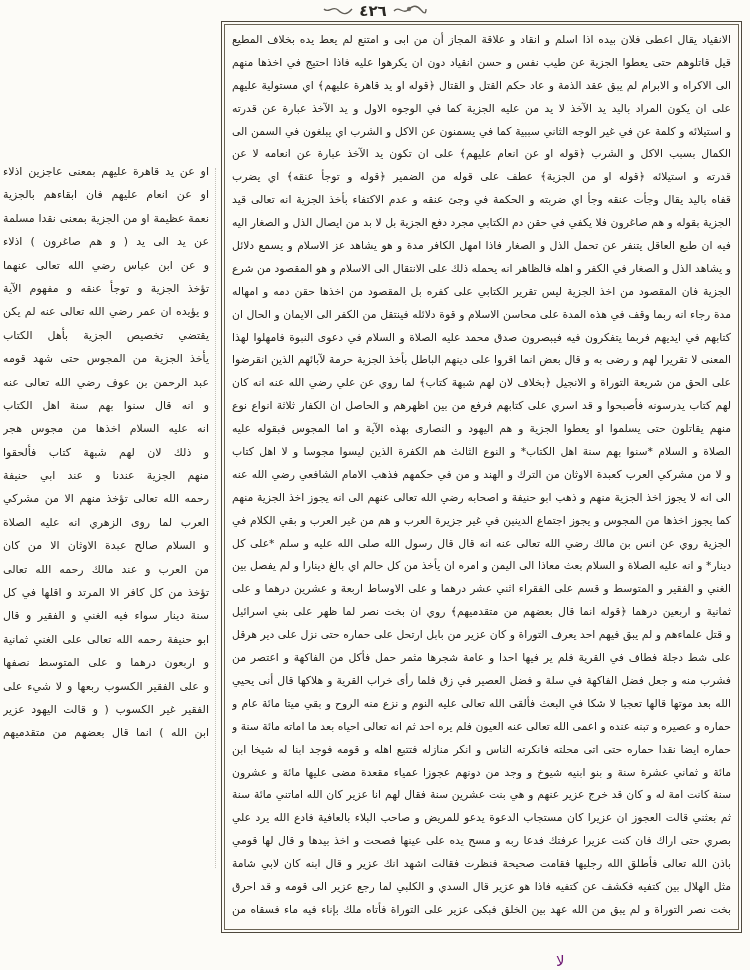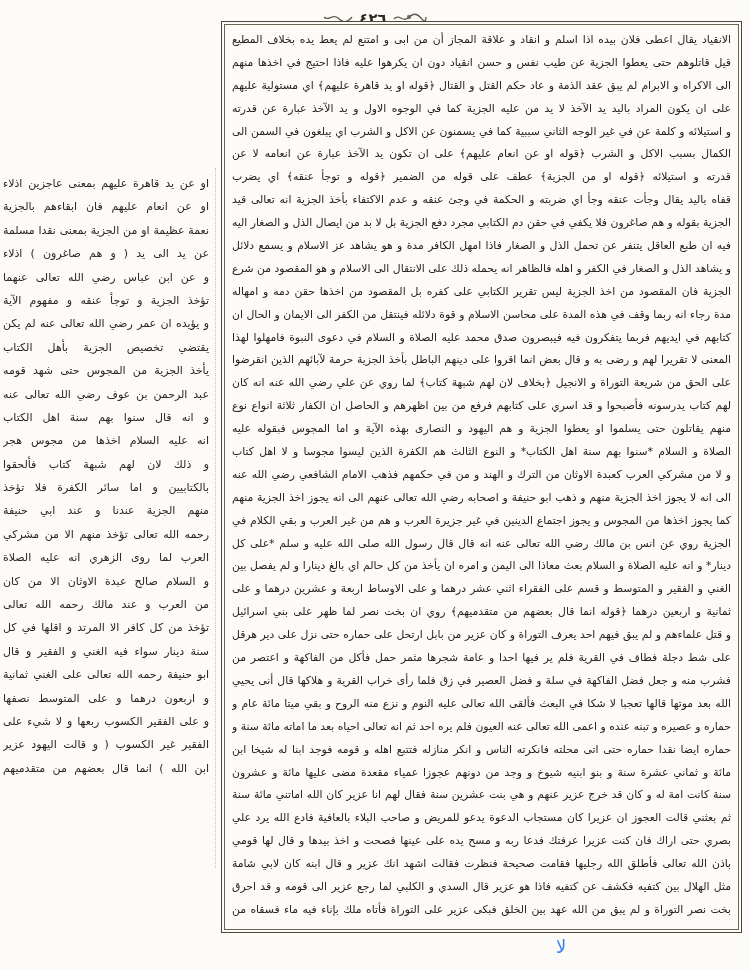--- a/index.html
+++ b/index.html
@@ -4,21 +4,21 @@
 <style>
   html,body{margin:0;padding:0;}
   body{
     width:750px;height:970px;position:relative;overflow:hidden;
     background:#fcfbf7;
     font-family:"DejaVu Sans",sans-serif;
     color:#23211c;
   }
   
   .page-header{
-    position:absolute;top:8px;left:0;width:750px;height:22px;
+    position:absolute;top:0;left:0;width:750px;height:22px;
     display:flex;align-items:center;justify-content:center;gap:6px;
     direction:rtl;
   }
   .page-number{font-size:15px;font-weight:bold;letter-spacing:1px;color:#2a2823;}
   .flourish{opacity:.8;}
   
   .frame{
     position:absolute;left:221px;top:21px;width:521px;height:912px;
     border:1.4px solid #4d473c;background:#fcfbf7;box-sizing:border-box;
   }
@@ -27,39 +27,39 @@
     padding:4px 7px 0 7px;overflow:hidden;
   }
   .main-text{direction:rtl;}
   .main-text .tline{
     font-size:10.8px;line-height:22.9px;height:22.9px;overflow:hidden;
     text-align:justify;text-align-last:justify;white-space:normal;
     color:#26231d;
   }
   
   .margin-column{
-    position:absolute;left:3px;top:160px;width:206px;direction:rtl;margin-top:12px;
+    position:absolute;left:3px;top:160px;width:206px;direction:rtl;
   }
   .margin-column .mline{
     font-size:11px;line-height:23.4px;height:23.4px;overflow:hidden;
     text-align:justify;text-align-last:justify;color:#2a2720;
   }
   
   .gutter-rule{
     position:absolute;left:215px;top:168px;height:700px;width:0;
     border-left:1px dotted rgba(90,82,68,.35);
   }
   
   .page-footer{position:absolute;left:0;top:936px;width:750px;height:30px;}
   .quire-number{
     position:absolute;left:452px;top:2px;font-size:14px;font-weight:bold;
     color:#2a2823;direction:rtl;margin-top:40px;
   }
   .catchword{
-    position:absolute;left:556px;top:0;font-size:18px;color:#3b82f6;direction:rtl;
+    position:absolute;left:556px;top:16px;font-size:15px;color:#701a75;direction:rtl;
   }
 </style>
 </head>
 <body>
 
 <div class="page-header">
   <span class="flourish">
     <svg width="34" height="14" viewBox="0 0 34 14">
       <path d="M1 8 C6 2, 10 12, 15 7 S24 2, 28 7 S33 10, 33 6" fill="none" stroke="#3a362e" stroke-width="1.3"></path>
       <circle cx="16" cy="6" r="2.2" fill="#3a362e" opacity=".8"></circle>
@@ -80,21 +80,20 @@
     <div class="mline">عن يد الى يد ( و هم صاغرون ) اذلاء</div>
     <div class="mline">و عن ابن عباس رضي الله تعالى عنهما</div>
     <div class="mline">تؤخذ الجزية و توجأ عنقه و مفهوم الآية</div>
     <div class="mline">و يؤيده ان عمر رضي الله تعالى عنه لم يكن</div>
     <div class="mline">يقتضي تخصيص الجزية بأهل الكتاب</div>
     <div class="mline">يأخذ الجزية من المجوس حتى شهد قومه</div>
     <div class="mline">عبد الرحمن بن عوف رضي الله تعالى عنه</div>
     <div class="mline">و انه قال سنوا بهم سنة اهل الكتاب</div>
     <div class="mline">انه عليه السلام اخذها من مجوس هجر</div>
     <div class="mline">و ذلك لان لهم شبهة كتاب فألحقوا</div>
-    <div class="mline">بالكتابيين و اما سائر الكفرة فلا تؤخذ</div>
     <div class="mline">منهم الجزية عندنا و عند ابي حنيفة</div>
     <div class="mline">رحمه الله تعالى تؤخذ منهم الا من مشركي</div>
     <div class="mline">العرب لما روى الزهري انه عليه الصلاة</div>
     <div class="mline">و السلام صالح عبدة الاوثان الا من كان</div>
     <div class="mline">من العرب و عند مالك رحمه الله تعالى</div>
     <div class="mline">تؤخذ من كل كافر الا المرتد و اقلها في كل</div>
     <div class="mline">سنة دينار سواء فيه الغني و الفقير و قال</div>
     <div class="mline">ابو حنيفة رحمه الله تعالى على الغني ثمانية</div>
     <div class="mline">و اربعون درهما و على المتوسط نصفها</div>
     <div class="mline">و على الفقير الكسوب ربعها و لا شيء على</div>

